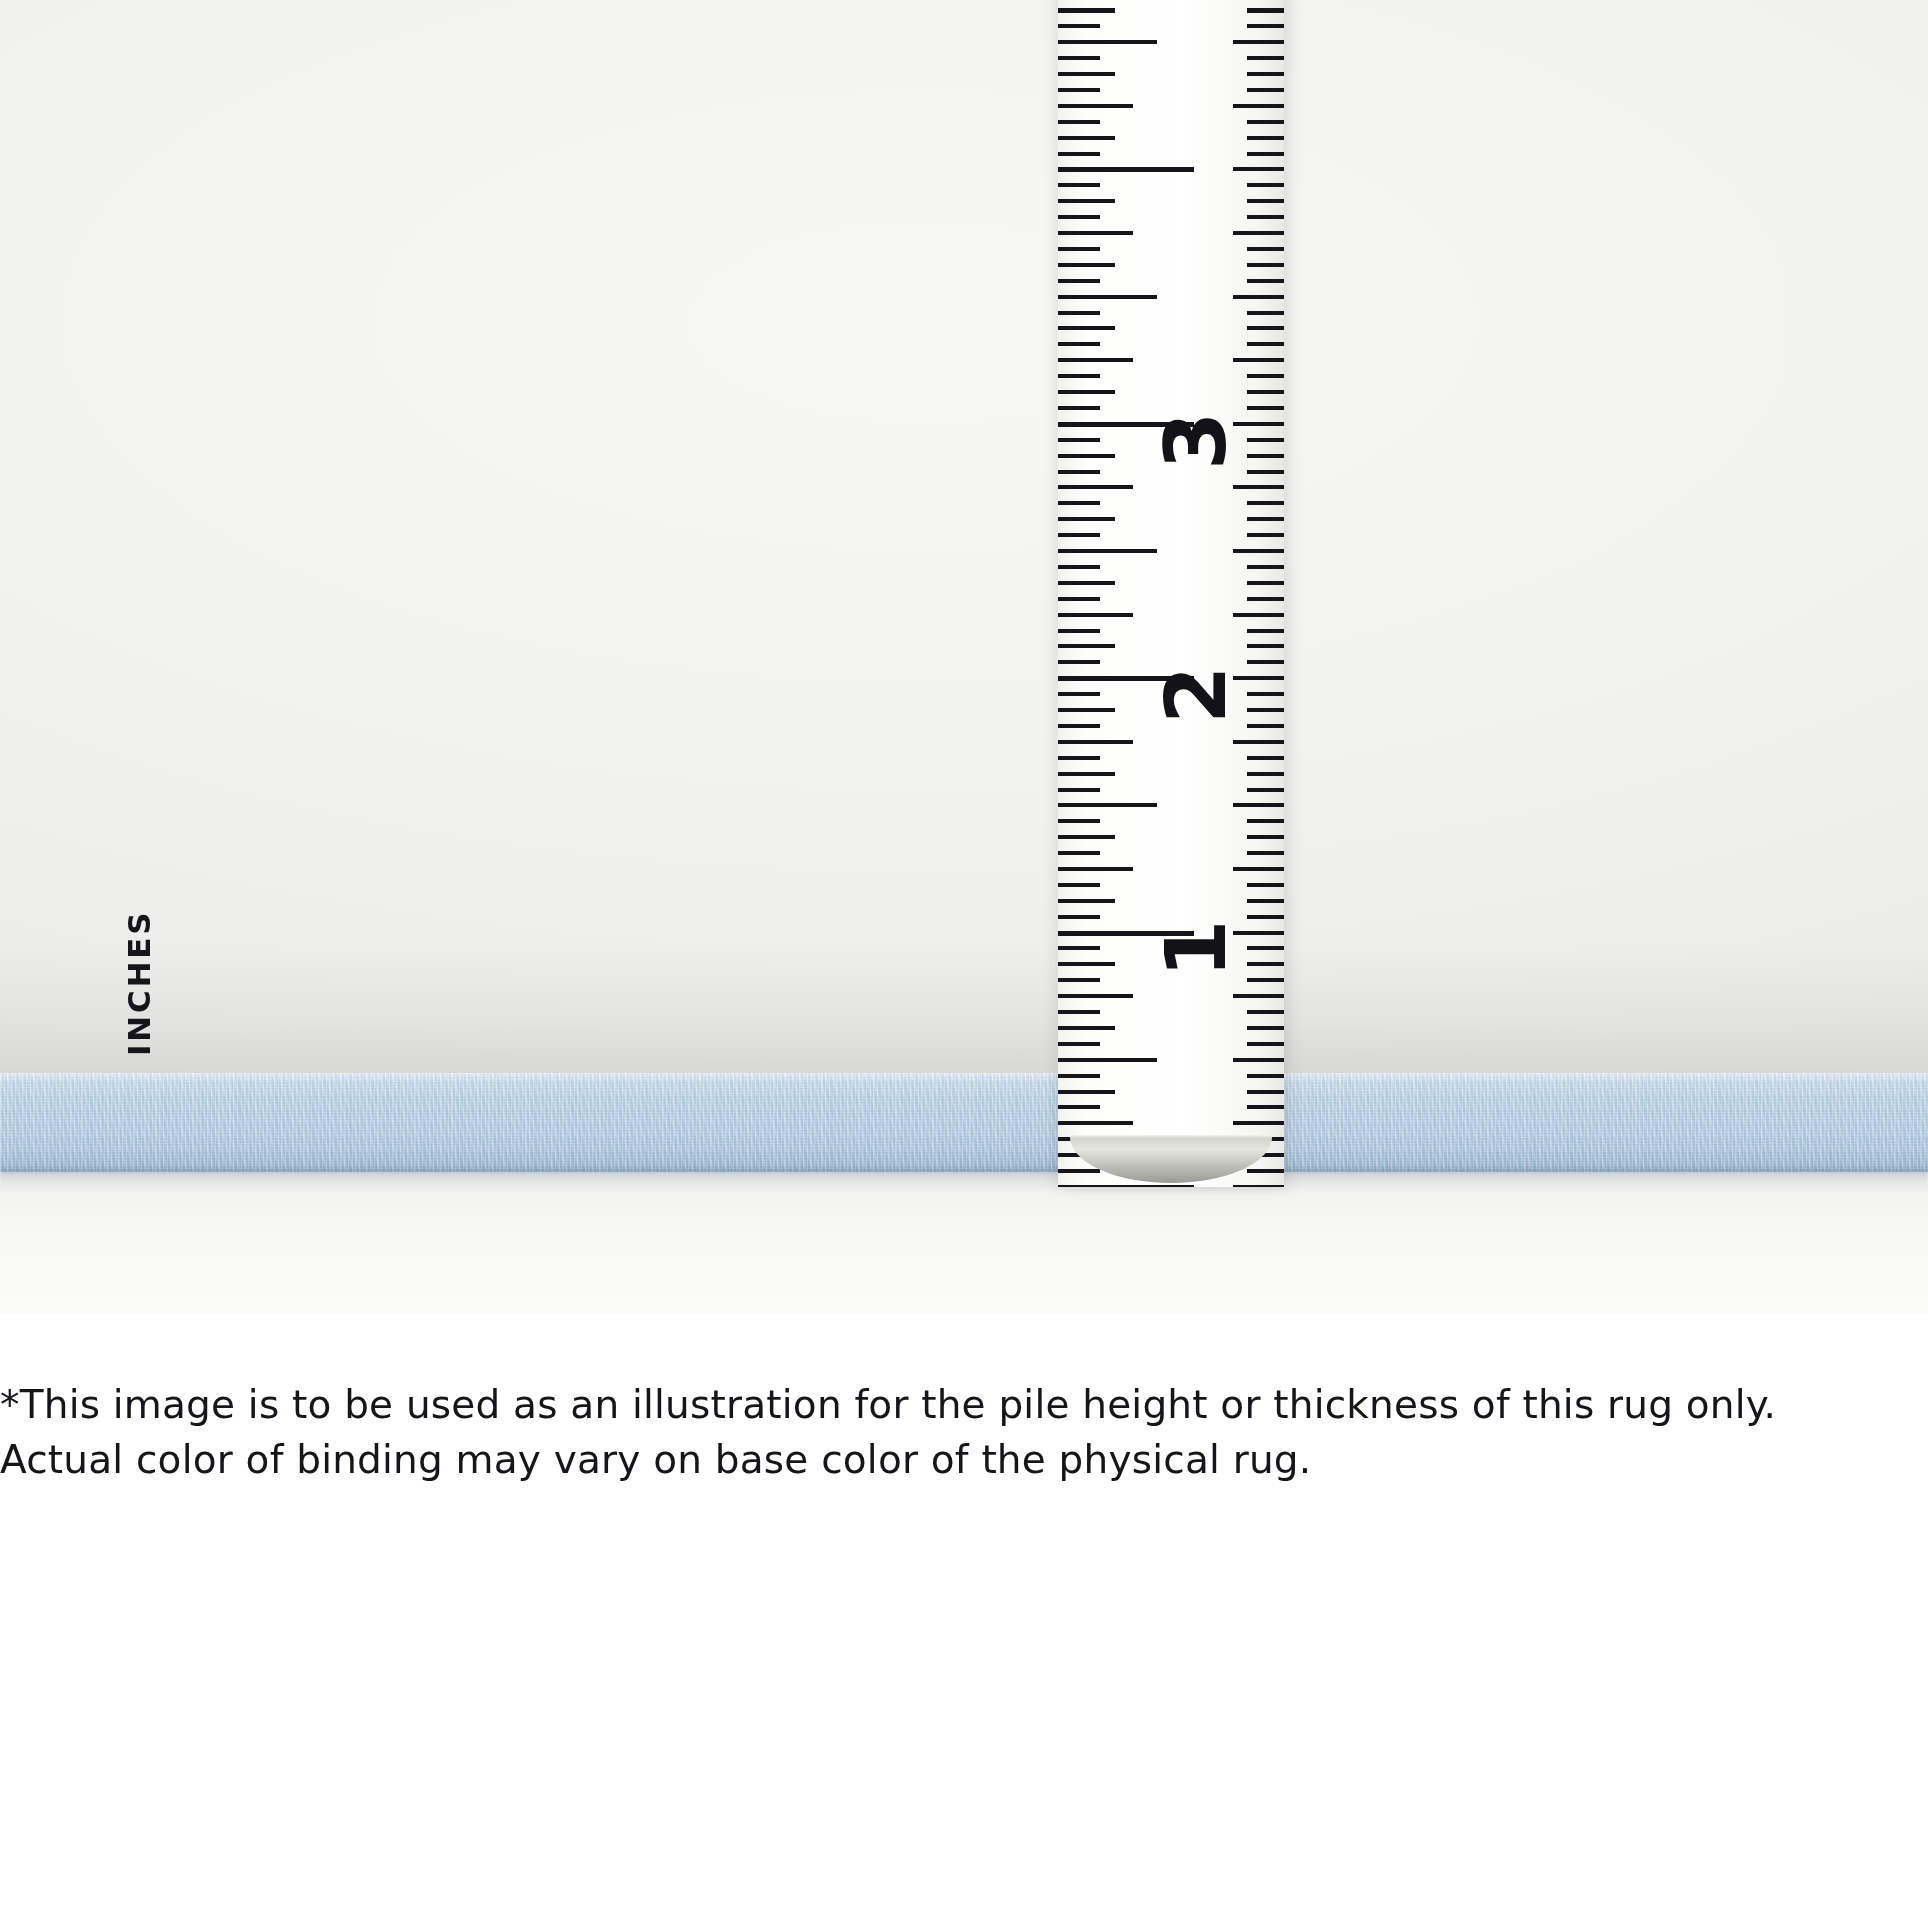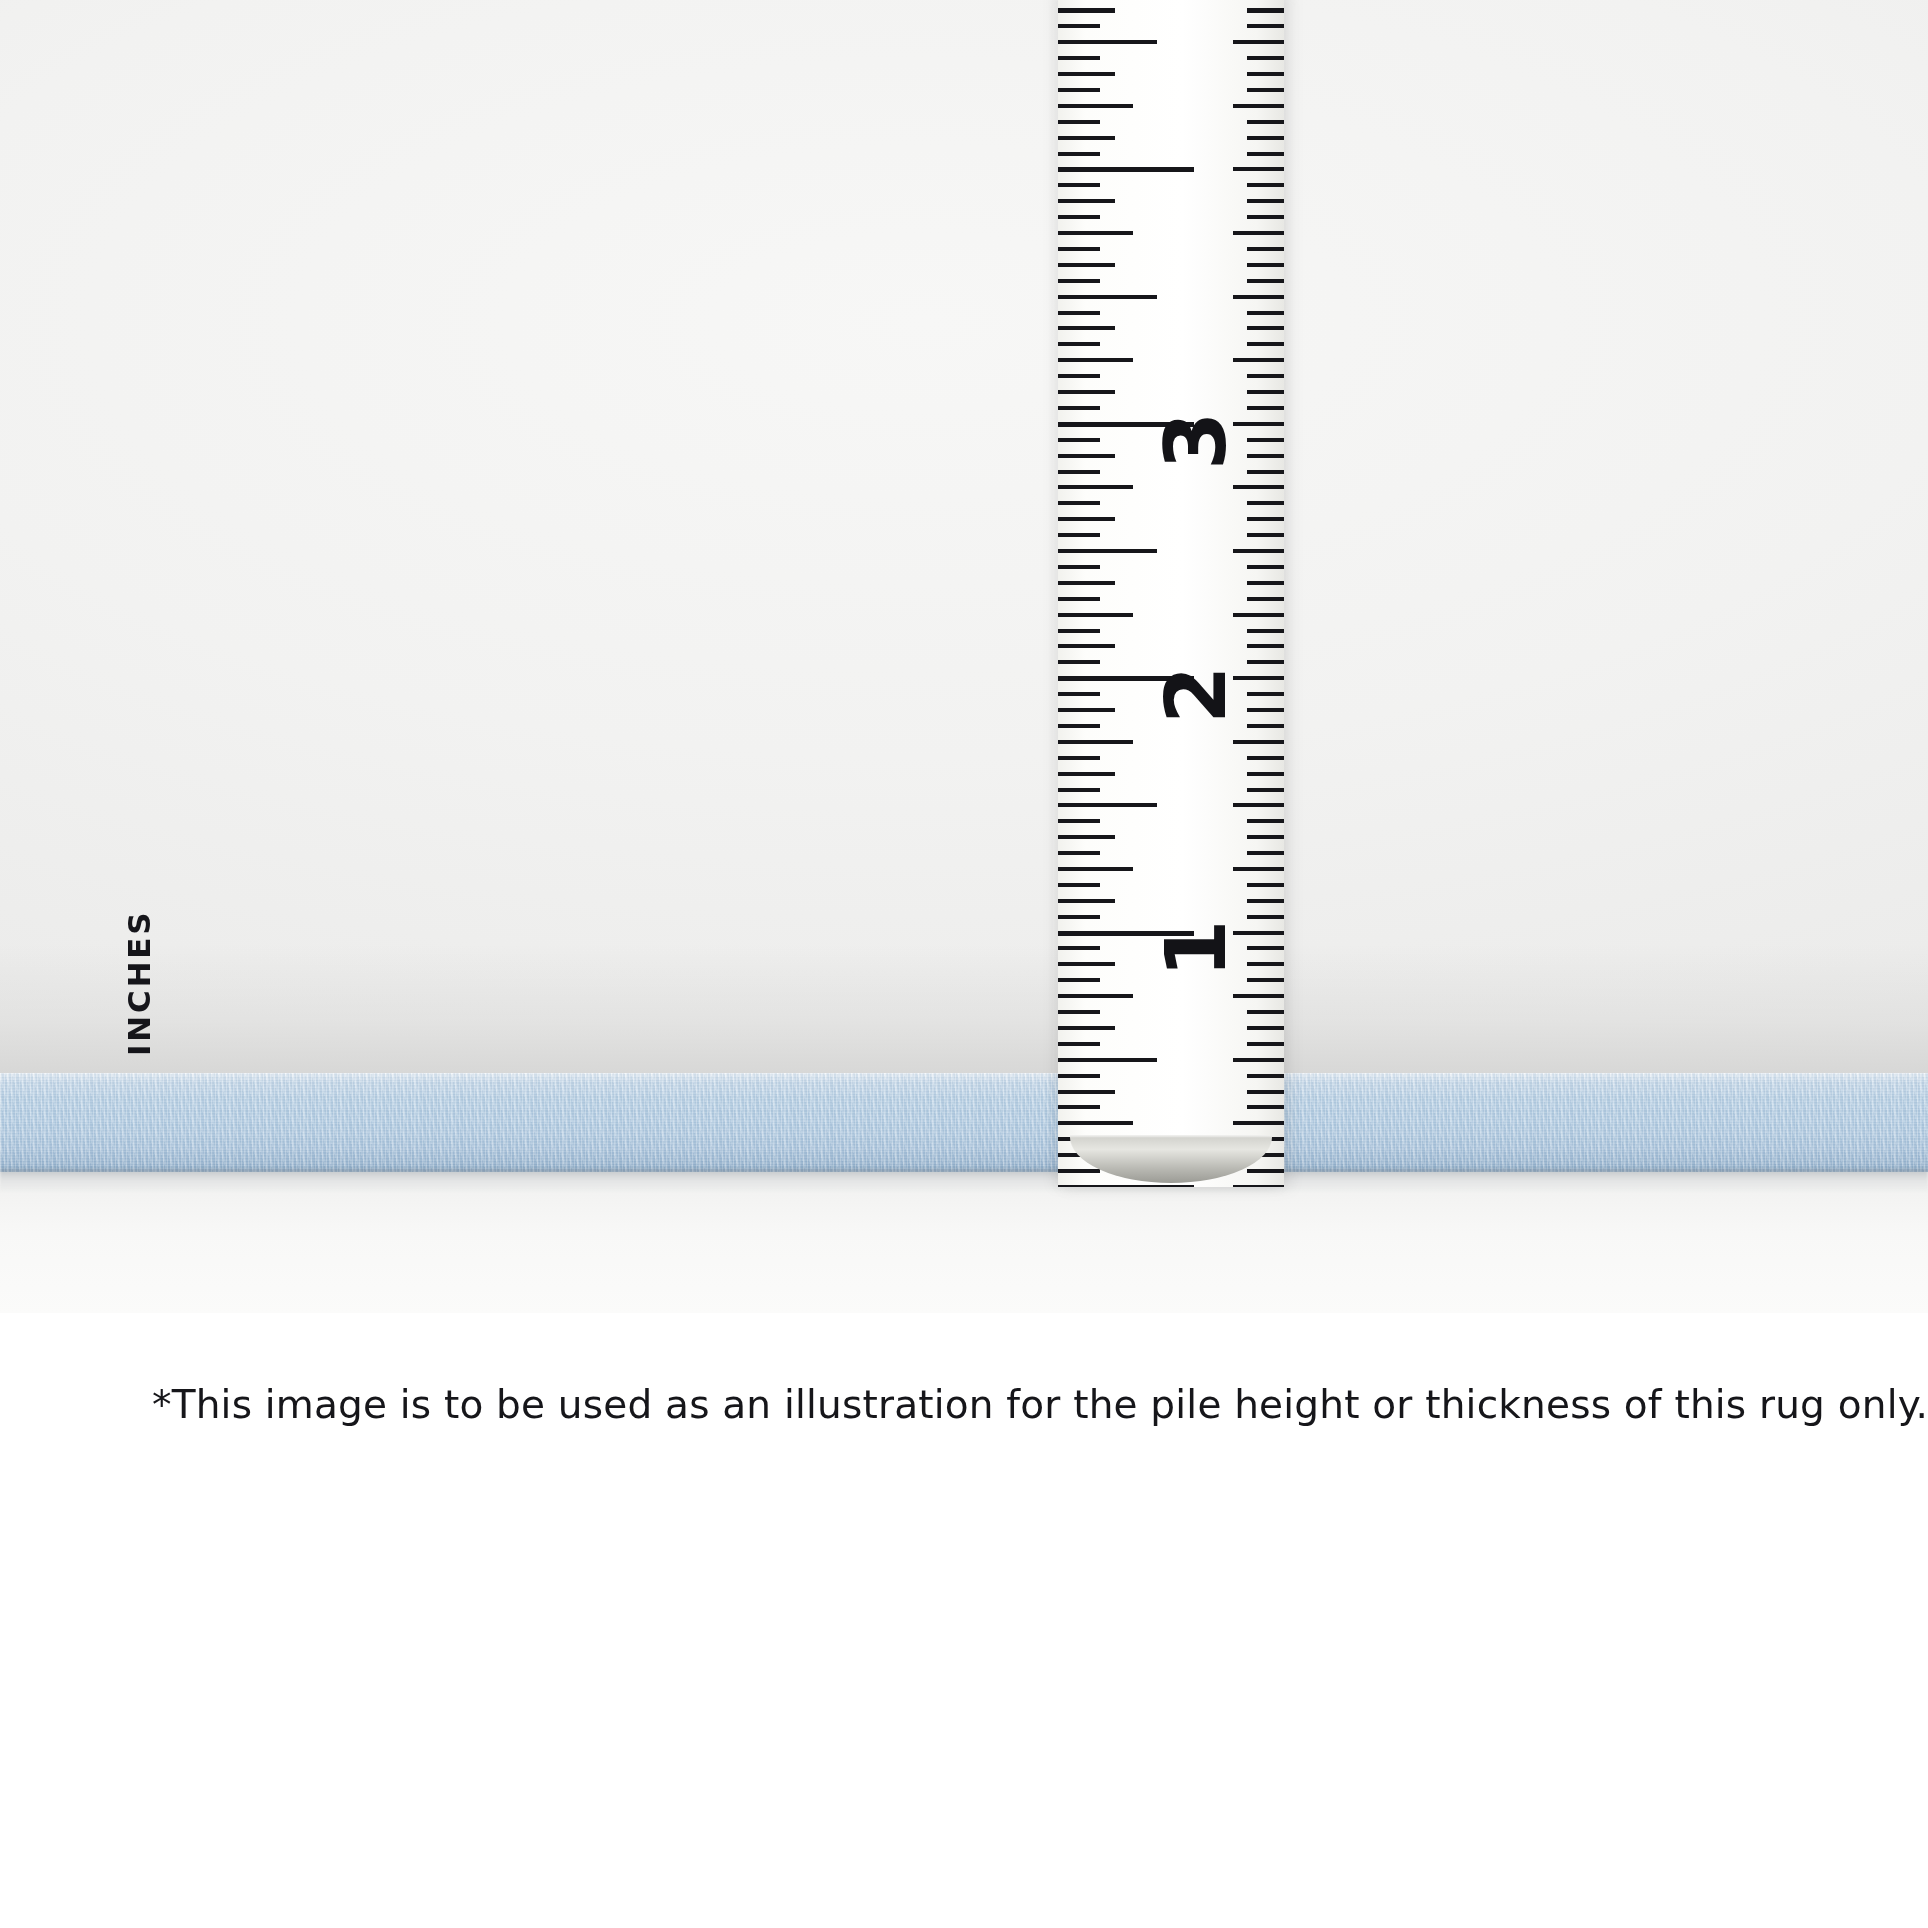--- a/index.html
+++ b/index.html
@@ -195,21 +195,21 @@
     transform-origin: left top;
     white-space: nowrap;
   }
 
   
   #caption {
     position: absolute;
     left: 0;
     top: 1377px;
     width: 1928px;
-    text-align: right;
+    text-align: left;
     color: #16161a;
     font-family: "DejaVu Sans", sans-serif;
     font-size: 39px;
     line-height: 1.42;
     letter-spacing: 0.2px;
   }
   #caption .line { display: block; }
 </style>
 </head>
 <body>
@@ -384,16 +384,17 @@
       </div>
     <div id="ruler-tip">
       <div class="metal"></div>
     </div>
 
     <div id="unit-label">INCHES</div>
   </div>
 
   <div id="caption">
     <span class="line">*This image is to be used as an illustration for the pile height or thickness of this rug only.</span>
+    <span class="line">Actual color of binding may vary on base color of the physical rug.</span>
   </div>
 
 </div>
 
 
 </body></html>

